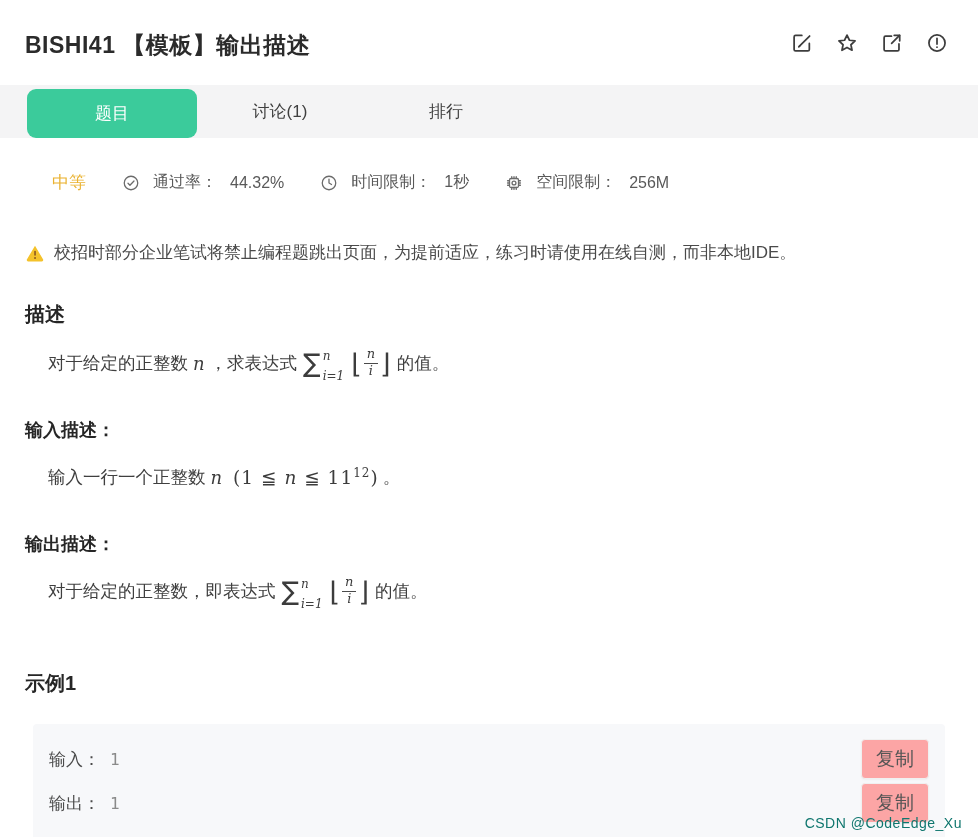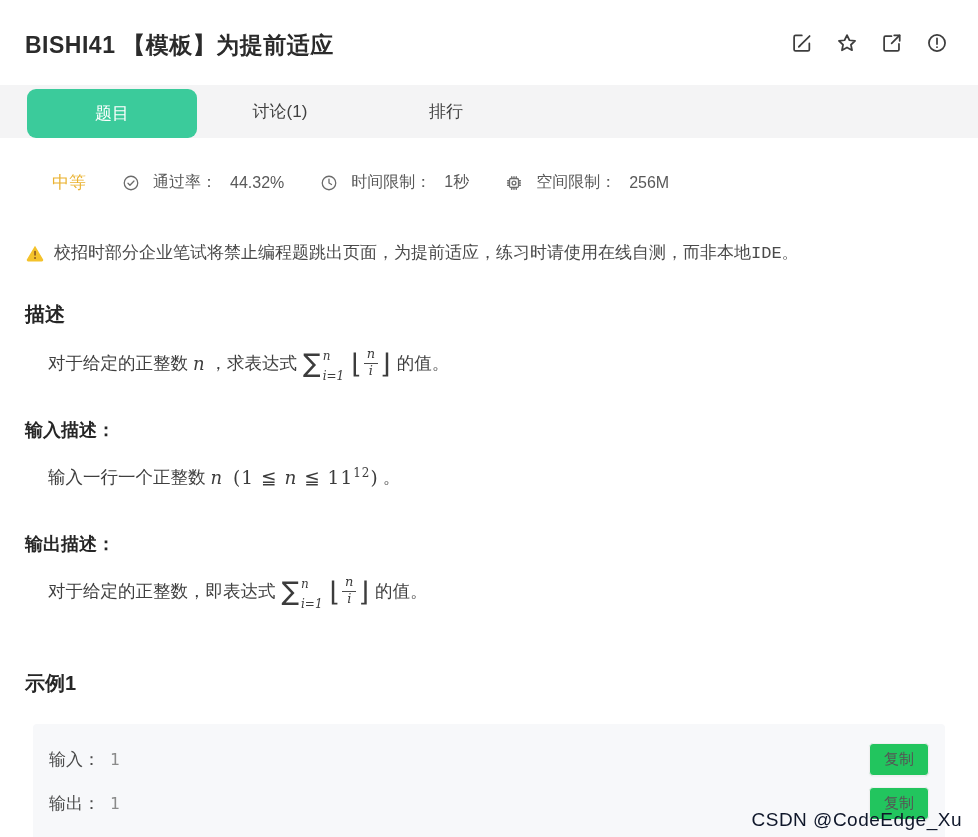--- a/index.html
+++ b/index.html
@@ -20,21 +20,21 @@
   .tab.active { background:var(--green); color:#fff; border-radius:9px; margin:4px 0 0 27px; width:170px; }
 
   
   .meta { display:flex; align-items:center; margin:33px 0 2px 52px; gap:36px; font-size:16px; color:#595959; }
   .difficulty { color:var(--gold); font-size:17px; }
   .meta-item { display:flex; align-items:center; gap:13px; }
   .micon { width:18px; height:18px; display:inline-flex; }
   .micon svg { width:18px; height:18px; stroke:#6b6b6b; stroke-width:1.7; fill:none; stroke-linecap:round; stroke-linejoin:round; }
 
   
-  .notice { display:flex; align-items:center; gap:9px; margin:47px 0 0 25px; font-size:17px; color:#4a4a4a;font-family:Liberation Mono, monospace; }
+  .notice { display:flex; align-items:center; gap:9px; margin:47px 0 0 25px; font-size:17px; color:#4a4a4a; }
   .wicon { width:20px; height:20px; display:inline-flex; }
 
   
   .h-desc { margin:37px 0 0 25px; font-size:20px; font-weight:bold; color:#262626; }
   .h-sub  { margin:34px 0 0 25px; font-size:18px; font-weight:bold; color:#262626; }
   .para { margin:14px 0 0 48px; font-size:17.5px; color:#3f3f3f; display:flex; align-items:center; min-height:42px; }
   .mvar { font-family:"DejaVu Serif",serif; font-style:italic; margin:0 5px; font-size:18px; color:#3c3c3c; }
   .msum { white-space:nowrap; margin:0 6px; display:inline-flex; align-items:center; }
   .sigma { font-family:"DejaVu Sans",sans-serif; font-size:26px; color:#3c3c3c; }
   .sumlims { display:inline-flex; flex-direction:column; justify-content:space-between; height:32px; font-family:"DejaVu Serif",serif; font-style:italic; font-size:12px; line-height:1; color:#3c3c3c; margin:6px 0 0 2px; }
@@ -44,33 +44,33 @@
   .mexpr { font-family:"DejaVu Serif",serif; font-size:18.5px; color:#3c3c3c; margin-left:6px; letter-spacing:1px; }
   .mexpr i { font-style:italic; }
   .mexpr sup { font-size:12px;text-align:center; }
 
   
   .h-sample { margin:58px 0 0 25px; font-size:20px; font-weight:bold; color:#262626; }
   .sample-box { margin:27px 0 0 33px; width:912px; background:#f7f8fa; border-radius:4px; padding:13px 0 16px 0; }
   .sample-row { display:flex; align-items:center; padding:6px 16px; height:44px; }
   .sample-label { font-size:17px; color:#4a4a4a; }
   .sample-value { font-family:"DejaVu Sans Mono","Liberation Mono",monospace; font-size:16px; color:#8a8a8a; margin-left:10px; }
-  .copy-btn { margin-left:auto; background:#22c55e; border:1px solid #f0f0f0; border-radius:4px; padding:6px 14px; font-size:15px; color:#555; cursor:pointer; box-shadow:0 1px 2px rgba(0,0,0,.04); }
-
-  .watermark { position:absolute; right:16px; bottom:6px; font-size:19px; color:#0f172a; letter-spacing:.5px; }
+  .copy-btn { margin-left:auto; background:#fca5a5; border:1px solid #f0f0f0; border-radius:4px; padding:6px 14px; font-size:19px; color:#555; cursor:pointer; box-shadow:0 1px 2px rgba(0,0,0,.04); }
+
+  .watermark { position:absolute; right:16px; bottom:6px; font-size:14px; color:#0f766e; letter-spacing:.5px; }
 
   :root { --green:#3bcb9b; --gold:#eab231; --warn:#f4c22b; }
 </style>
 </head>
 <body>
 
 <div class="page">
 
   <div class="header">
-    <div class="page-title">BISHI41 【模板】为提前适应</div>
+    <div class="page-title">BISHI41 【模板】输出描述</div>
     <div class="header-icons">
       <span class="hicon">
         <svg viewBox="0 0 24 24">
             <path d="M20 12.5V19a1.6 1.6 0 0 1-1.6 1.6H5A1.6 1.6 0 0 1 3.4 19V5.4A1.6 1.6 0 0 1 5 3.8h6.8"></path>
             <path d="M9.5 15.2 20.3 4.4"></path>
             <path d="M9.5 15.2l-1 1 0-0.1"></path>
           </svg>
       </span>
       <span class="hicon">
         <svg viewBox="0 0 24 24">

